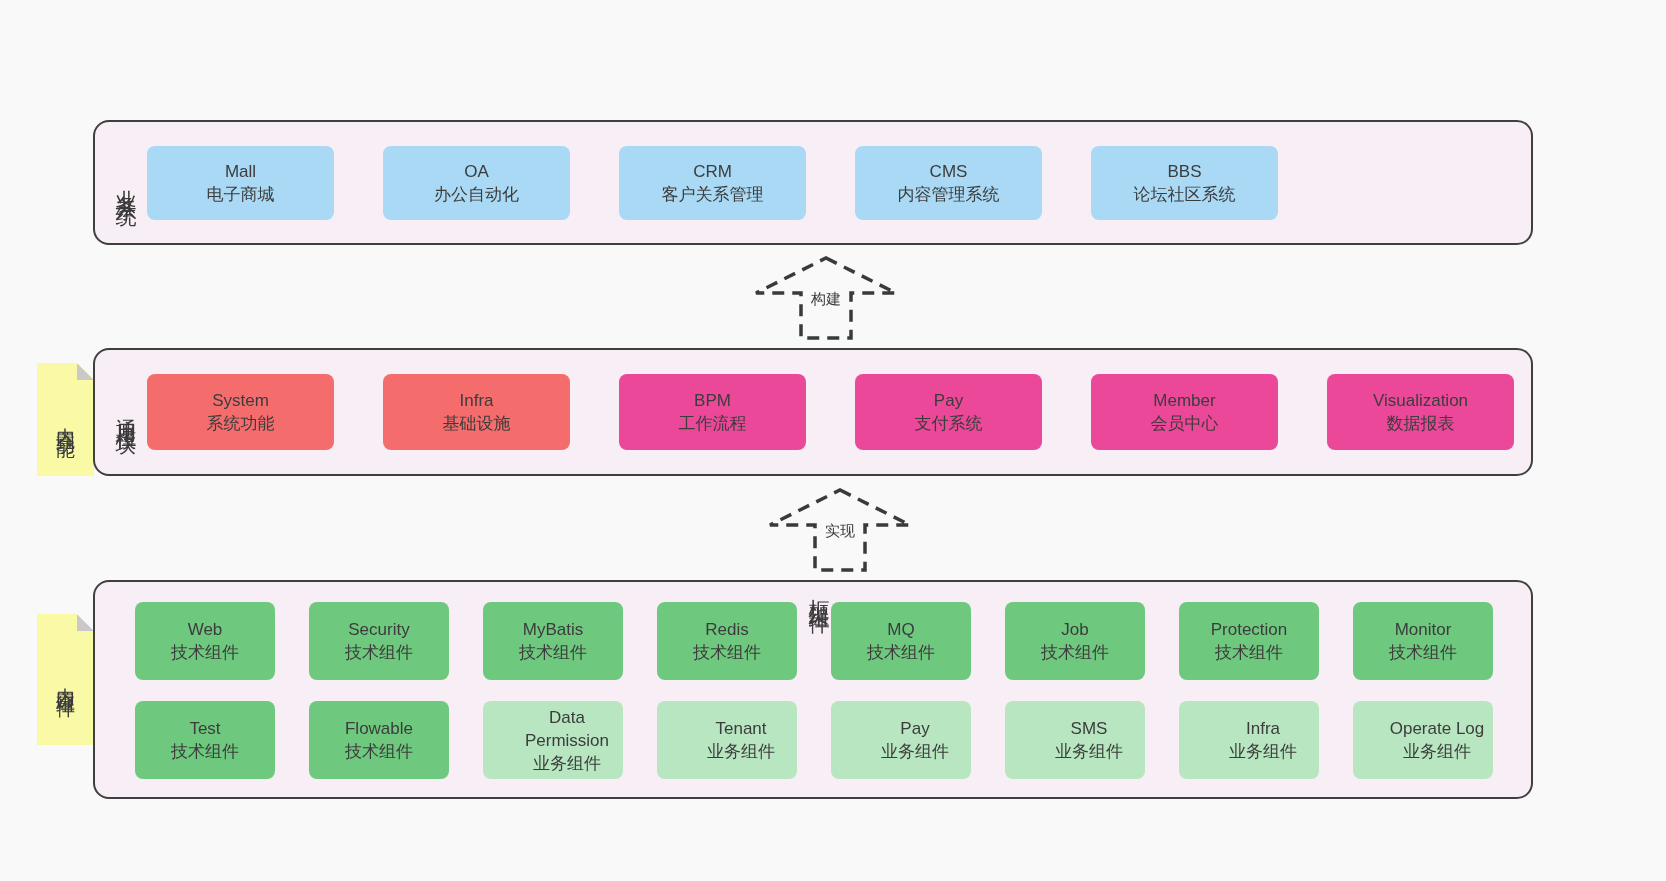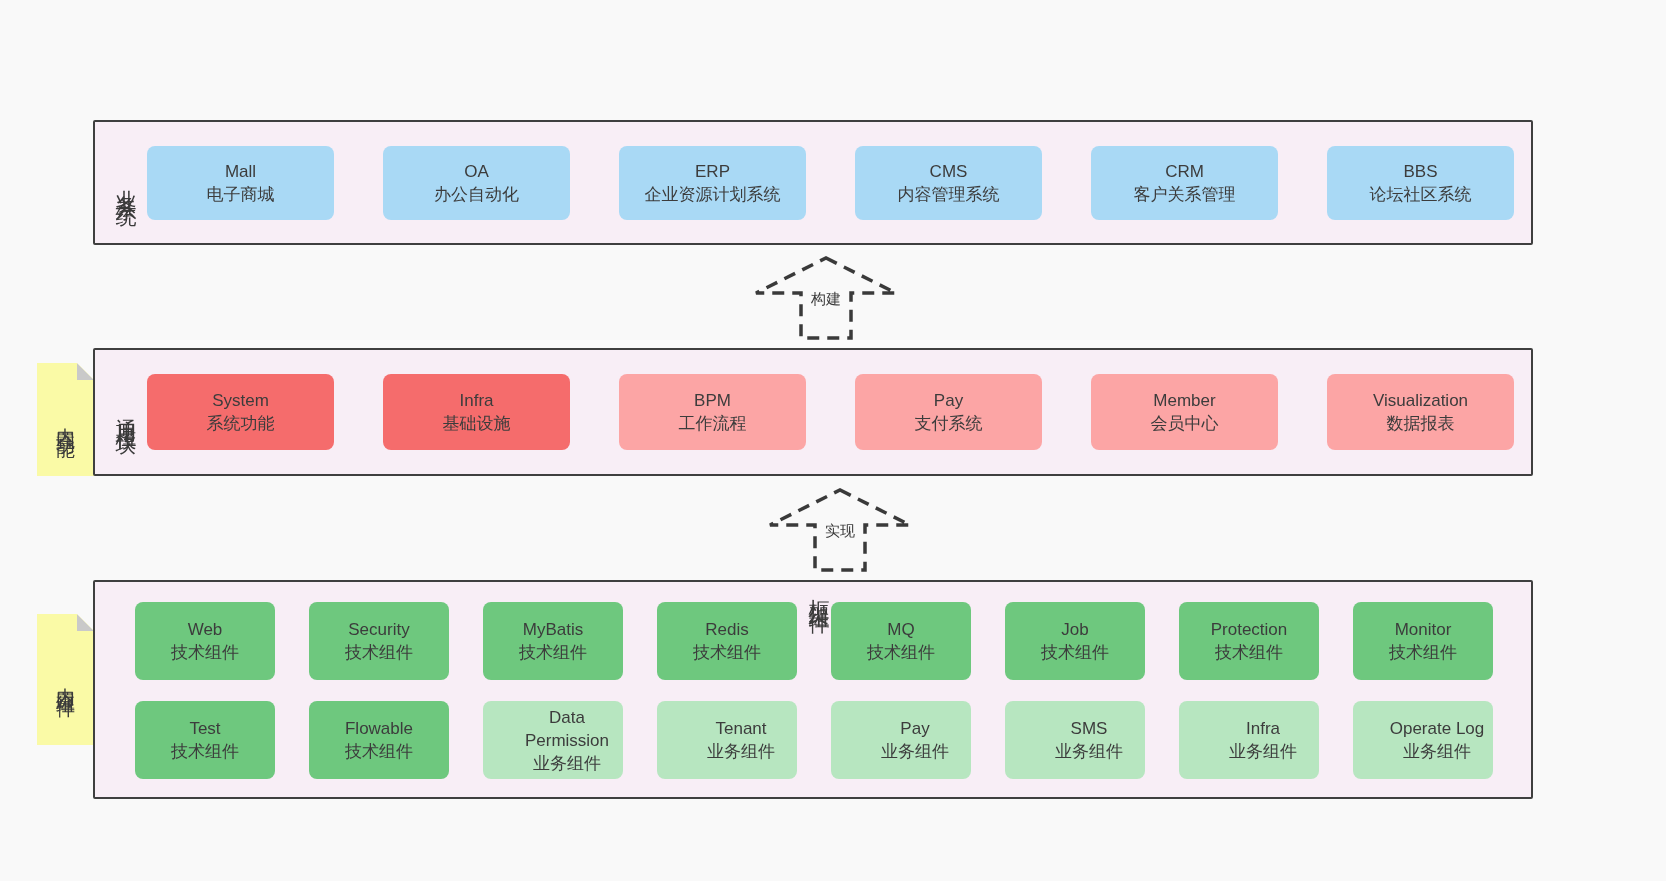--- a/index.html
+++ b/index.html
@@ -13,21 +13,21 @@
     width:1666px;height:881px;
     background:#f9f9f9;
     overflow:hidden;
   }
   
   .panel{
     position:absolute;
     left:93px;width:1436px;
     background:#f8eef6;
     border:2px solid #3f3f3f;
-    border-radius:2px;
+    border-radius:16px;
     box-sizing:content-box;
     display:flex;
     align-items:center;
     z-index:2;
   }
   .panel-top{top:120px;height:121px;}
   .panel-mid{top:348px;height:124px;}
   .panel-bot{top:580px;height:215px;flex-direction:column;}
   .vlabel{
     writing-mode:vertical-lr;
@@ -52,21 +52,21 @@
     font-size:17px;line-height:23px;
     color:#3c3c3c;
     padding:2px 6px;
     box-sizing:border-box;
   }
   .panel-top .box{height:74px;}
   .panel-mid .box{height:76px;}
   .panel-bot .box{height:78px;}
   .v-blue{background:#a9d9f5;}
   .v-red{background:#f56c6c;}
-  .v-pink{background:#fca5a5;}
+  .v-pink{background:#ec4899;}
   .v-green{background:#6ec87e;}
   .v-green-light{background:#b7e6c0;padding-left:34px;}
   
   .sticky{
     position:absolute;
     left:37px;width:57px;
     background:#fafaa6;
     clip-path:polygon(0 0,calc(100% - 17px) 0,100% 17px,100% 100%,0 100%);
     display:flex;align-items:center;justify-content:center;
     z-index:1;
@@ -118,30 +118,26 @@
     <div class="grid grid-6">
       <div class="box v-blue">
         <span>Mall</span>
         <span>电子商城</span>
       </div>
       <div class="box v-blue">
         <span>OA</span>
         <span>办公自动化</span>
       </div>
       <div class="box v-blue">
-        <span>ERP</span>
-        <span>企业资源计划系统</span>
+        <span>CRM</span>
+        <span>客户关系管理</span>
       </div>
       <div class="box v-blue">
         <span>CMS</span>
         <span>内容管理系统</span>
-      </div>
-      <div class="box v-blue">
-        <span>CRM</span>
-        <span>客户关系管理</span>
       </div>
       <div class="box v-blue">
         <span>BBS</span>
         <span>论坛社区系统</span>
       </div>
     </div>
   </section>
 
   <div class="arrow arrow-1">
     <svg width="150" height="86" viewBox="0 0 150 86">

